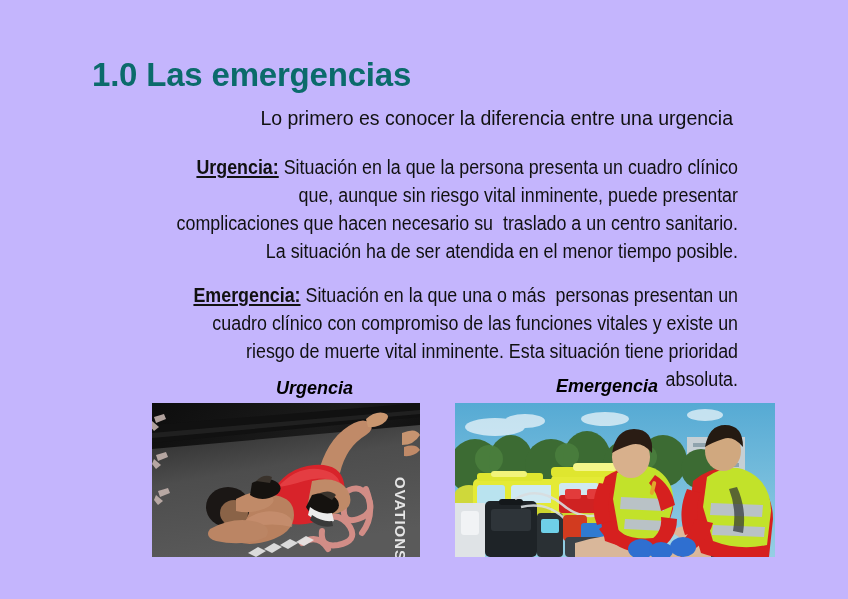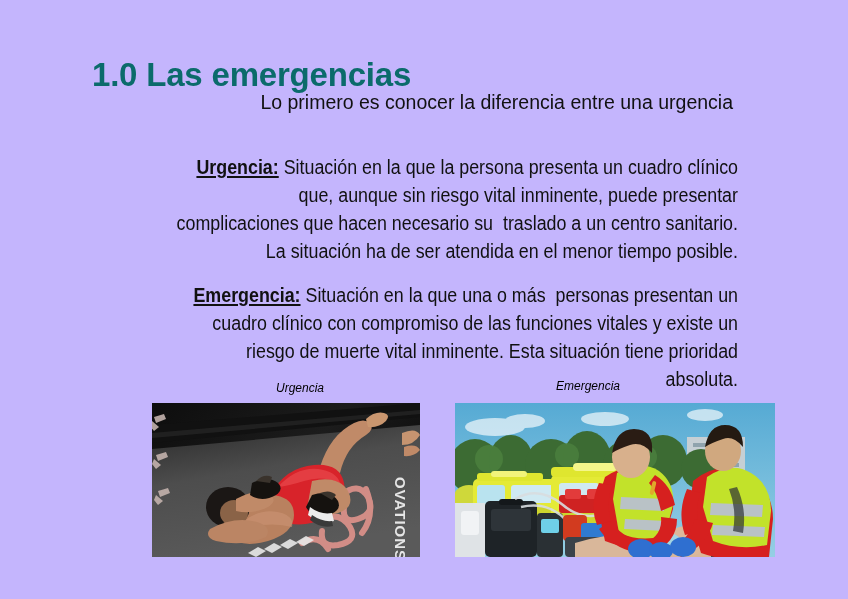--- a/index.html
+++ b/index.html
@@ -43,21 +43,21 @@
   .intro {
     position: absolute;
     left: 93px;
     top: 89px;
     width: 640px;
     font-family: "Liberation Sans", sans-serif;
     font-size: 19.5px;
     line-height: 27px;
     color: #111111;
   }
-  .intro .line { display: block; white-space: pre; }
+  .intro .line { display: block; white-space: pre; margin-top: 16px; }
 
   
   .body-block {
     position: absolute;
     left: 92px;
     width: 706px;
     font-family: "Liberation Sans Narrow", "Liberation Sans", sans-serif;
     font-size: 19.5px;
     line-height: 28px;
     color: #111111;
@@ -72,23 +72,23 @@
     font-weight: bold;
     text-decoration: underline;
     text-underline-offset: 2px;
     text-decoration-thickness: 2px;
   }
 
   
   .caption {
     position: absolute;
     font-family: "Liberation Sans", sans-serif;
-    font-weight: normal;
+    font-weight: bold;
     font-style: italic;
-    font-size: 12px;
+    font-size: 18px;
     line-height: 18px;
     color: #000000;
     white-space: nowrap;
   }
   .caption-left  { left: 276px; top: 379px; }
   .caption-right { left: 556px; top: 377px; }
 
   
   .figure {
     position: absolute;

